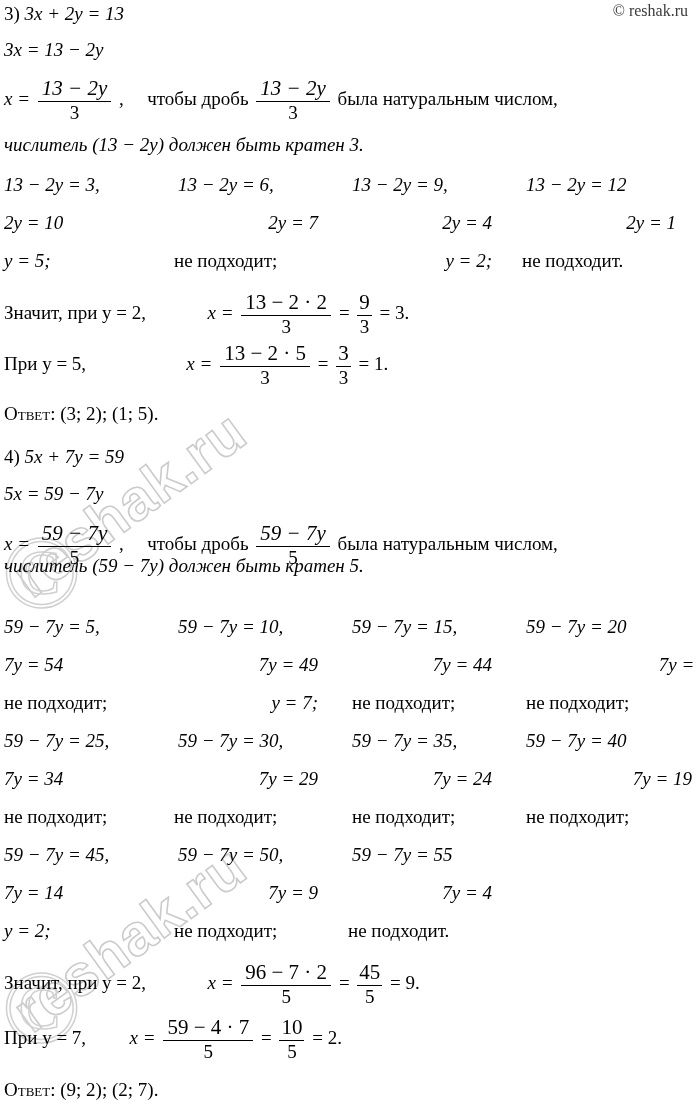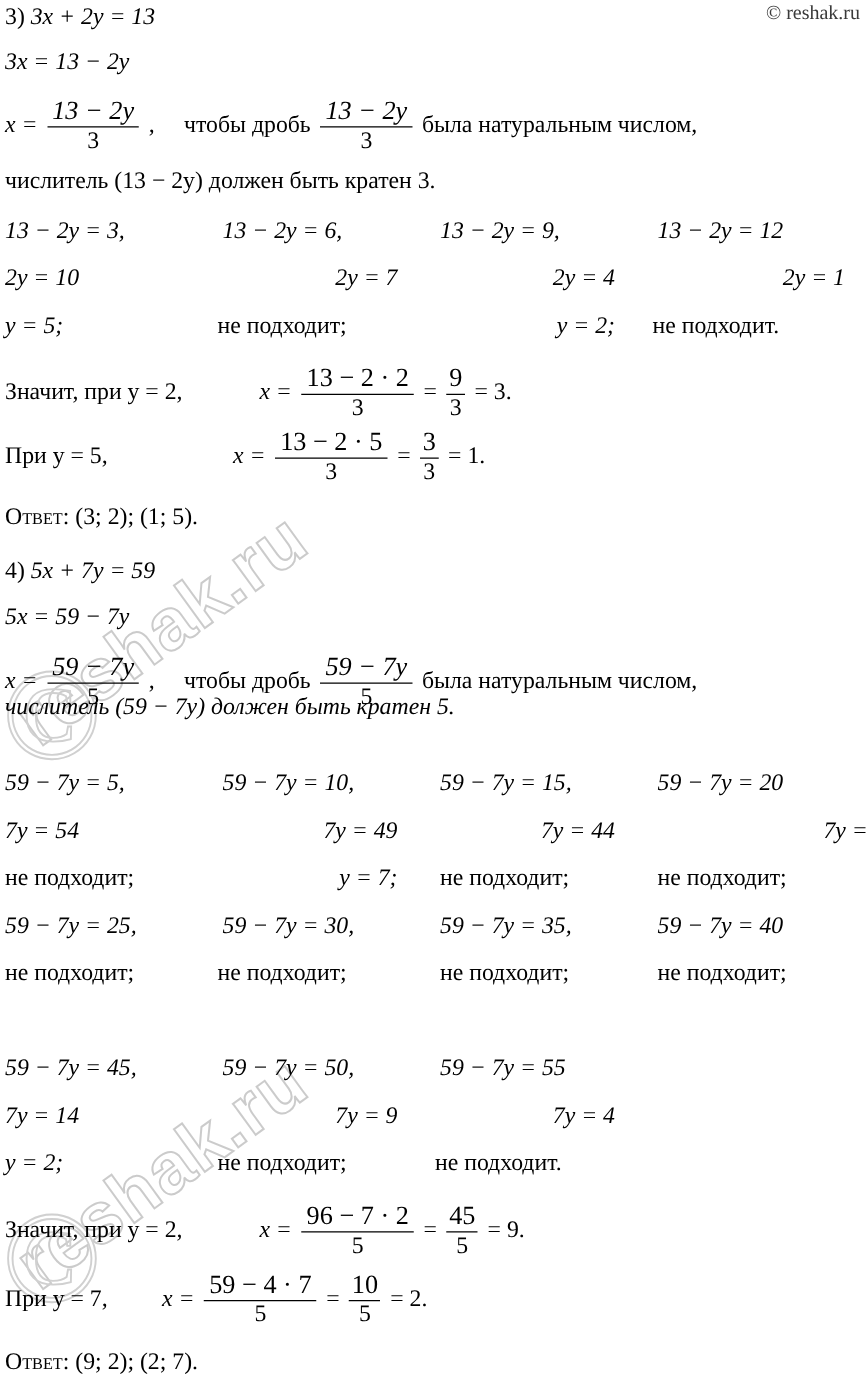--- a/index.html
+++ b/index.html
@@ -152,21 +152,21 @@
     <span>,</span>
     <span class="gap-s"></span>
     <span>чтобы дробь</span>
     <span class="frac">
       <span class="num v">13 − 2y</span>
       <span class="den">3</span>
     </span>
     <span>была натуральным числом,</span>
   </div>
 
-  <div class="line" style="top:135px;">числитель (13 − 2y) должен быть кратен 3.</div>
+  <div class="line" style="top:135px;font-style:italic;">числитель (13 − 2y) должен быть кратен 3.</div>
 
   <div class="cases" style="top:175px;">
     <div class="crow">
       <span class="cell l v" style="left:0px;">13 − 2y = 3,</span>
       <span class="cell l v" style="left:174px;">13 − 2y = 6,</span>
       <span class="cell l v" style="left:348px;">13 − 2y = 9,</span>
       <span class="cell l v" style="left:522px;">13 − 2y = 12</span>
     </div>
     <div class="crow">
       <span class="cell l v" style="left:0px;">2y = 10</span>
@@ -267,20 +267,26 @@
   </div>
 
   <div class="cases" style="top:731px;">
     <div class="crow">
       <span class="cell l v" style="left:0px;">59 − 7y = 25,</span>
       <span class="cell l v" style="left:174px;">59 − 7y = 30,</span>
       <span class="cell l v" style="left:348px;">59 − 7y = 35,</span>
       <span class="cell l v" style="left:522px;">59 − 7y = 40</span>
     </div>
     <div class="crow">
+      <span class="cell l v" style="left:0px;">7y = 34</span>
+      <span class="cell r v" style="left:174px; width:140px;">7y = 29</span>
+      <span class="cell r v" style="left:348px; width:140px;">7y = 24</span>
+      <span class="cell r v" style="left:522px; width:166px;">7y = 19</span>
+    </div>
+    <div class="crow">
       <span class="cell l" style="left:0px;">не подходит;</span>
       <span class="cell l" style="left:170px;">не подходит;</span>
       <span class="cell l" style="left:348px;">не подходит;</span>
       <span class="cell l" style="left:522px;">не подходит;</span>
     </div>
   </div>
 
   <div class="cases" style="top:845px;">
     <div class="crow">
       <span class="cell l v" style="left:0px;">59 − 7y = 45,</span>

